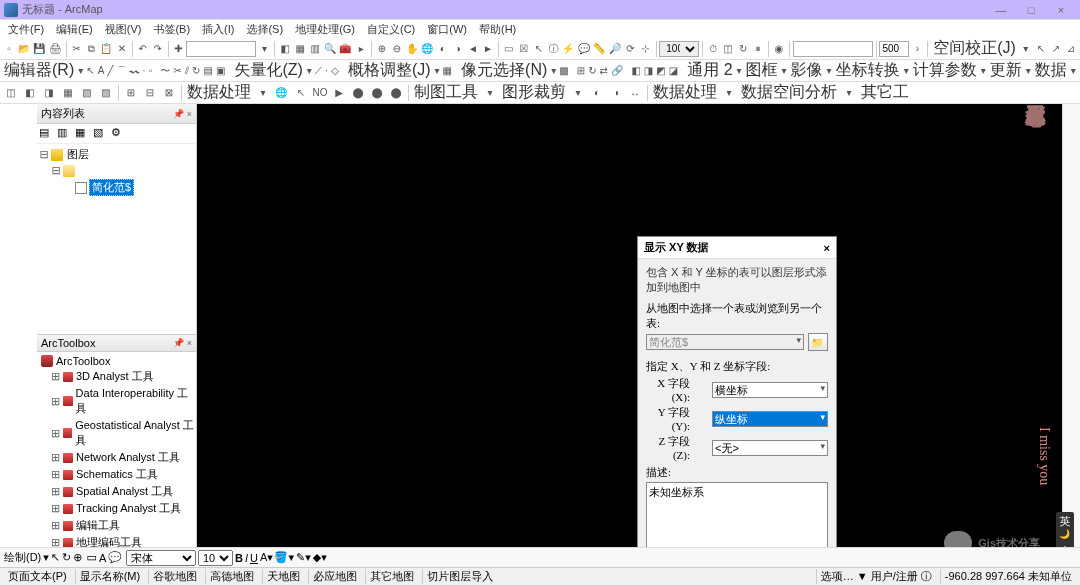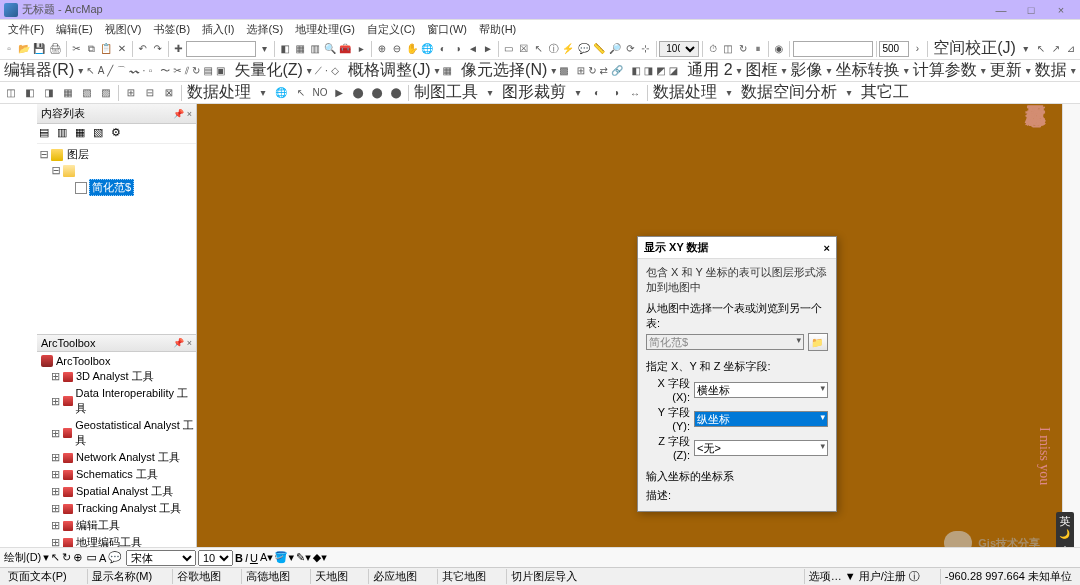--- a/index.html
+++ b/index.html
@@ -31,36 +31,36 @@
 .ico-folder{background:linear-gradient(#ffe9a8,#f5c542);border-radius:1px;}
 .ico-table{background:#fff;border:1px solid #888;}
 .toolbox-panel{border-top:1px solid #ccc;}
 .toolbox-tree{height:200px;overflow:auto;padding:2px;font-size:10px;}
 .toolbox-item{padding:1px 0 1px 12px;display:flex;align-items:center;gap:3px;}
 .toolbox-item .exp{width:9px;color:#666;}
 .red-box{width:10px;height:10px;background:linear-gradient(#e55,#a22);border-radius:1px;}
 .toolbox-root{width:12px;height:12px;background:linear-gradient(#d44,#822);border-radius:2px;}
 .tabs{display:flex;border-top:1px solid #ccc;background:#f0f0f0;}
 .tabs .tab{padding:2px 6px;border-right:1px solid #ccc;font-size:10px;background:#fff;}
-.map-area{flex:1;background:#a16207;position:relative;}
+.map-area{flex:1;background:#000000;position:relative;}
 .right-strip{width:18px;background:#f8f8f8;border-left:1px solid #ddd;}
 .dialog{position:absolute;left:440px;top:132px;width:200px;background:#f0f0f0;border:1px solid #888;box-shadow:2px 2px 8px rgba(0,0,0,0.3);font-size:10px;}
 .dlg-title{background:#fff;padding:3px 6px;display:flex;justify-content:space-between;align-items:center;border-bottom:1px solid #ddd;font-weight:bold;}
 .dlg-body{padding:6px 8px;}
 .dlg-body .desc{margin-bottom:6px;color:#333;}
-.dlg-body label{display:block;margin:4px 0 2px;}
-.dlg-row{display:flex;align-items:center;gap:4px;margin:2px 0;}
+.dlg-body label{display:block;margin:4px 0 2px;font-family:Liberation Serif, serif;}
+.dlg-row{display:flex;align-items:center;gap:22px;margin:2px 0;}
 .dlg-row label{width:44px;margin:0;text-align:right;}
 .dlg-select{flex:1;height:16px;border:1px solid #888;background:#fff;font-size:10px;padding:0 2px;position:relative;}
 .dlg-select.hl{background:#0078d7;color:#fff;}
 .dlg-select::after{content:"▾";position:absolute;right:2px;top:0;color:#555;font-size:9px;}
 .dlg-select.hl::after{color:#fff;}
 .dlg-textarea{width:100%;height:78px;border:1px solid #888;background:#fff;padding:2px;resize:none;}
 .dlg-btn{height:18px;padding:0 10px;border:1px solid #888;background:linear-gradient(#fff,#e5e5e5);font-size:10px;cursor:pointer;}
-.statusbar{position:absolute;bottom:0;left:0;right:0;height:18px;background:#f0f0f0;border-top:1px solid #ccc;display:flex;align-items:center;font-size:10px;padding:8px 4px;gap:16px;}
+.statusbar{position:absolute;bottom:0;left:0;right:0;height:18px;background:#f0f0f0;border-top:1px solid #ccc;display:flex;align-items:center;font-size:10px;padding:8px 4px;gap:4px;}
 .statusbar .sseg{padding:0 4px;border-left:1px solid #ccc;}
 .statusbar .sseg:first-child{border-left:none;}
 .statusbar .flex{flex:1;}
 .drawbar{position:absolute;bottom:18px;left:0;right:0;height:20px;background:#f8f8f8;border-top:1px solid #ddd;display:flex;align-items:center;padding:0 4px;gap:2px;}
 .watermark{position:absolute;right:30px;top:90px;writing-mode:vertical-rl;color:#e8a0a0;font-size:20px;font-weight:bold;opacity:0.7;}
 .watermark2{position:absolute;right:28px;bottom:100px;writing-mode:vertical-rl;color:#d88;font-size:14px;font-family:serif;}
 .wechat-wm{position:absolute;right:40px;bottom:30px;color:#aaa;font-size:18px;font-weight:bold;display:flex;align-items:center;gap:6px;opacity:0.6;}
 .wechat-wm .wc-ico{width:28px;height:24px;border-radius:12px;background:#ccc;}
 .lang-bubble{position:absolute;right:6px;bottom:34px;width:18px;background:#333;color:#fff;font-size:9px;text-align:center;border-radius:2px;padding:2px 0;}
 </style>
@@ -368,22 +368,22 @@
           <div class="dlg-select"><span>横坐标</span></div>
         </div>
         <div class="dlg-row">
           <label>Y 字段(Y):</label>
           <div class="dlg-select hl"><span>纵坐标</span></div>
         </div>
         <div class="dlg-row">
           <label>Z 字段(Z):</label>
           <div class="dlg-select"><span>&lt;无&gt;</span></div>
         </div>
-        <label style="margin-top:8px">输入坐标的坐标系</label>
         <label>描述:</label>
+        <div class="dlg-textarea"><span>未知坐标系</span></div>
 
       </div>
     </div>
   </div>
   <div class="right-strip"></div>
 </div>
 
 <div class="watermark">愿心已属于你</div>
 <div class="watermark2">I miss you</div>
 <div class="wechat-wm">

